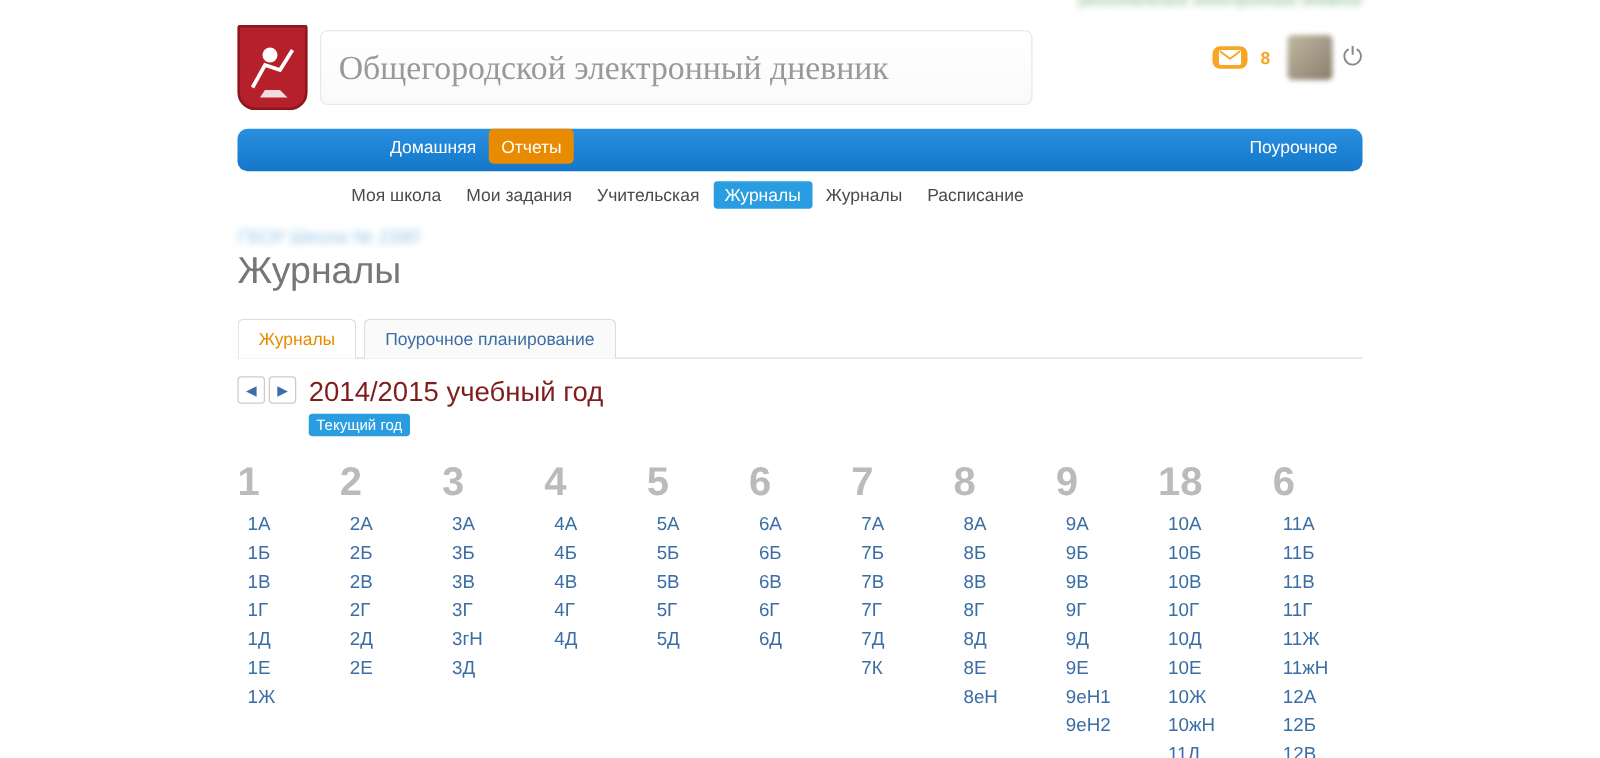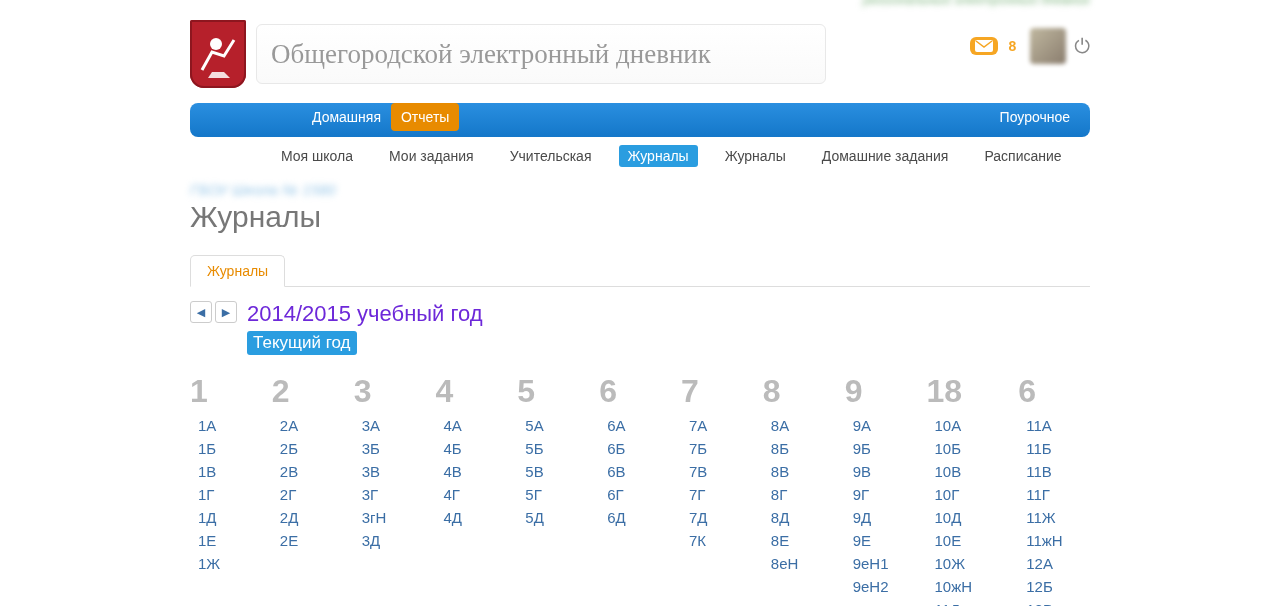--- a/index.html
+++ b/index.html
@@ -106,21 +106,21 @@
   }
   .nav a.active {
     background: #e88b00;
     border-radius: 4px;
   }
   .nav .spacer { flex: 1; }
 
   .subnav {
     padding: 8px 0 8px 82px;
     display: flex;
-    gap: 18px;
+    gap: 2px;
     align-items: center;
     color: #666;
     text-align: center;
   }
   .subnav a {
     padding: 3px 9px;
     cursor: pointer;
     color: #4a4a4a;
     border-radius: 3px;
   }
@@ -175,26 +175,26 @@
     width: 22px; height: 22px;
     border: 1px solid #ccc;
     border-radius: 3px;
     background: #fff;
     color: #3b6ea5;
     font-size: 11px;
     display:flex;align-items:center;justify-content:center;
     cursor: pointer;
   }
   .year-block { }
-  .year-title { font-size: 22px; color: #6d28d9; }
+  .year-title { font-size: 22px; color: #7f1d1d; }
   .year-badge {
     display: inline-block;
     background: #2a9de0;
     color: #fff;
-    font-size: 17px;
+    font-size: 12px;
     border-radius: 3px;
     padding: 2px 6px;
     margin-top: 4px;
   }
 
   
   .class-grid { display: flex; gap: 20px; }
   .class-col { width: 62px; }
   .class-col.wide { width: 72px; }
   .grade-num {
@@ -249,30 +249,30 @@
         <div class="spacer"></div>
       <a>Поурочное</a>
     </div>
 
     <div class="subnav" id="subnav">
         <a>Моя школа</a>
         <a>Мои задания</a>
         <a>Учительская</a>
         <a class="active">Журналы</a>
         <a>Журналы</a>
-        <a>Домашние задания</a>
         <a>Расписание</a>
       </div>
 
     <div class="school-blur">ГБОУ Школа № 1580</div>
 
     <h1 class="h1">Журналы</h1>
 
     <div class="tabs" id="tabs">
         <div class="tab active">Журналы</div>
+        <div class="tab">Поурочное планирование</div>
       </div>
 
     <div class="year-row">
       <div class="arrows">
         <div class="arrow-btn">◀</div>
         <div class="arrow-btn">▶</div>
       </div>
       <div class="year-block">
         <div class="year-title">2014/2015 учебный год</div>
         <span class="year-badge">Текущий год</span>

